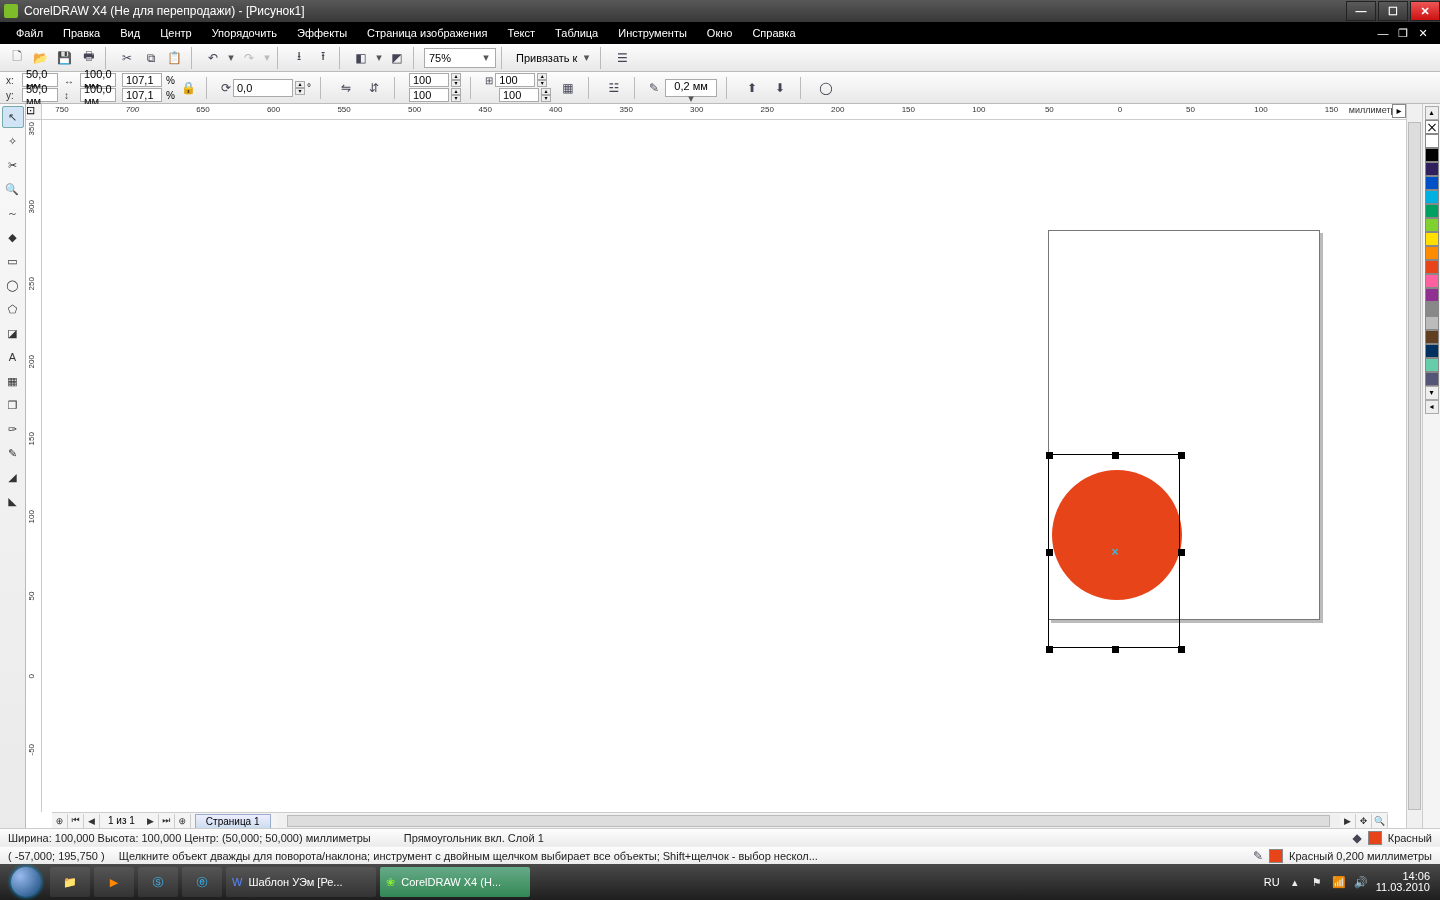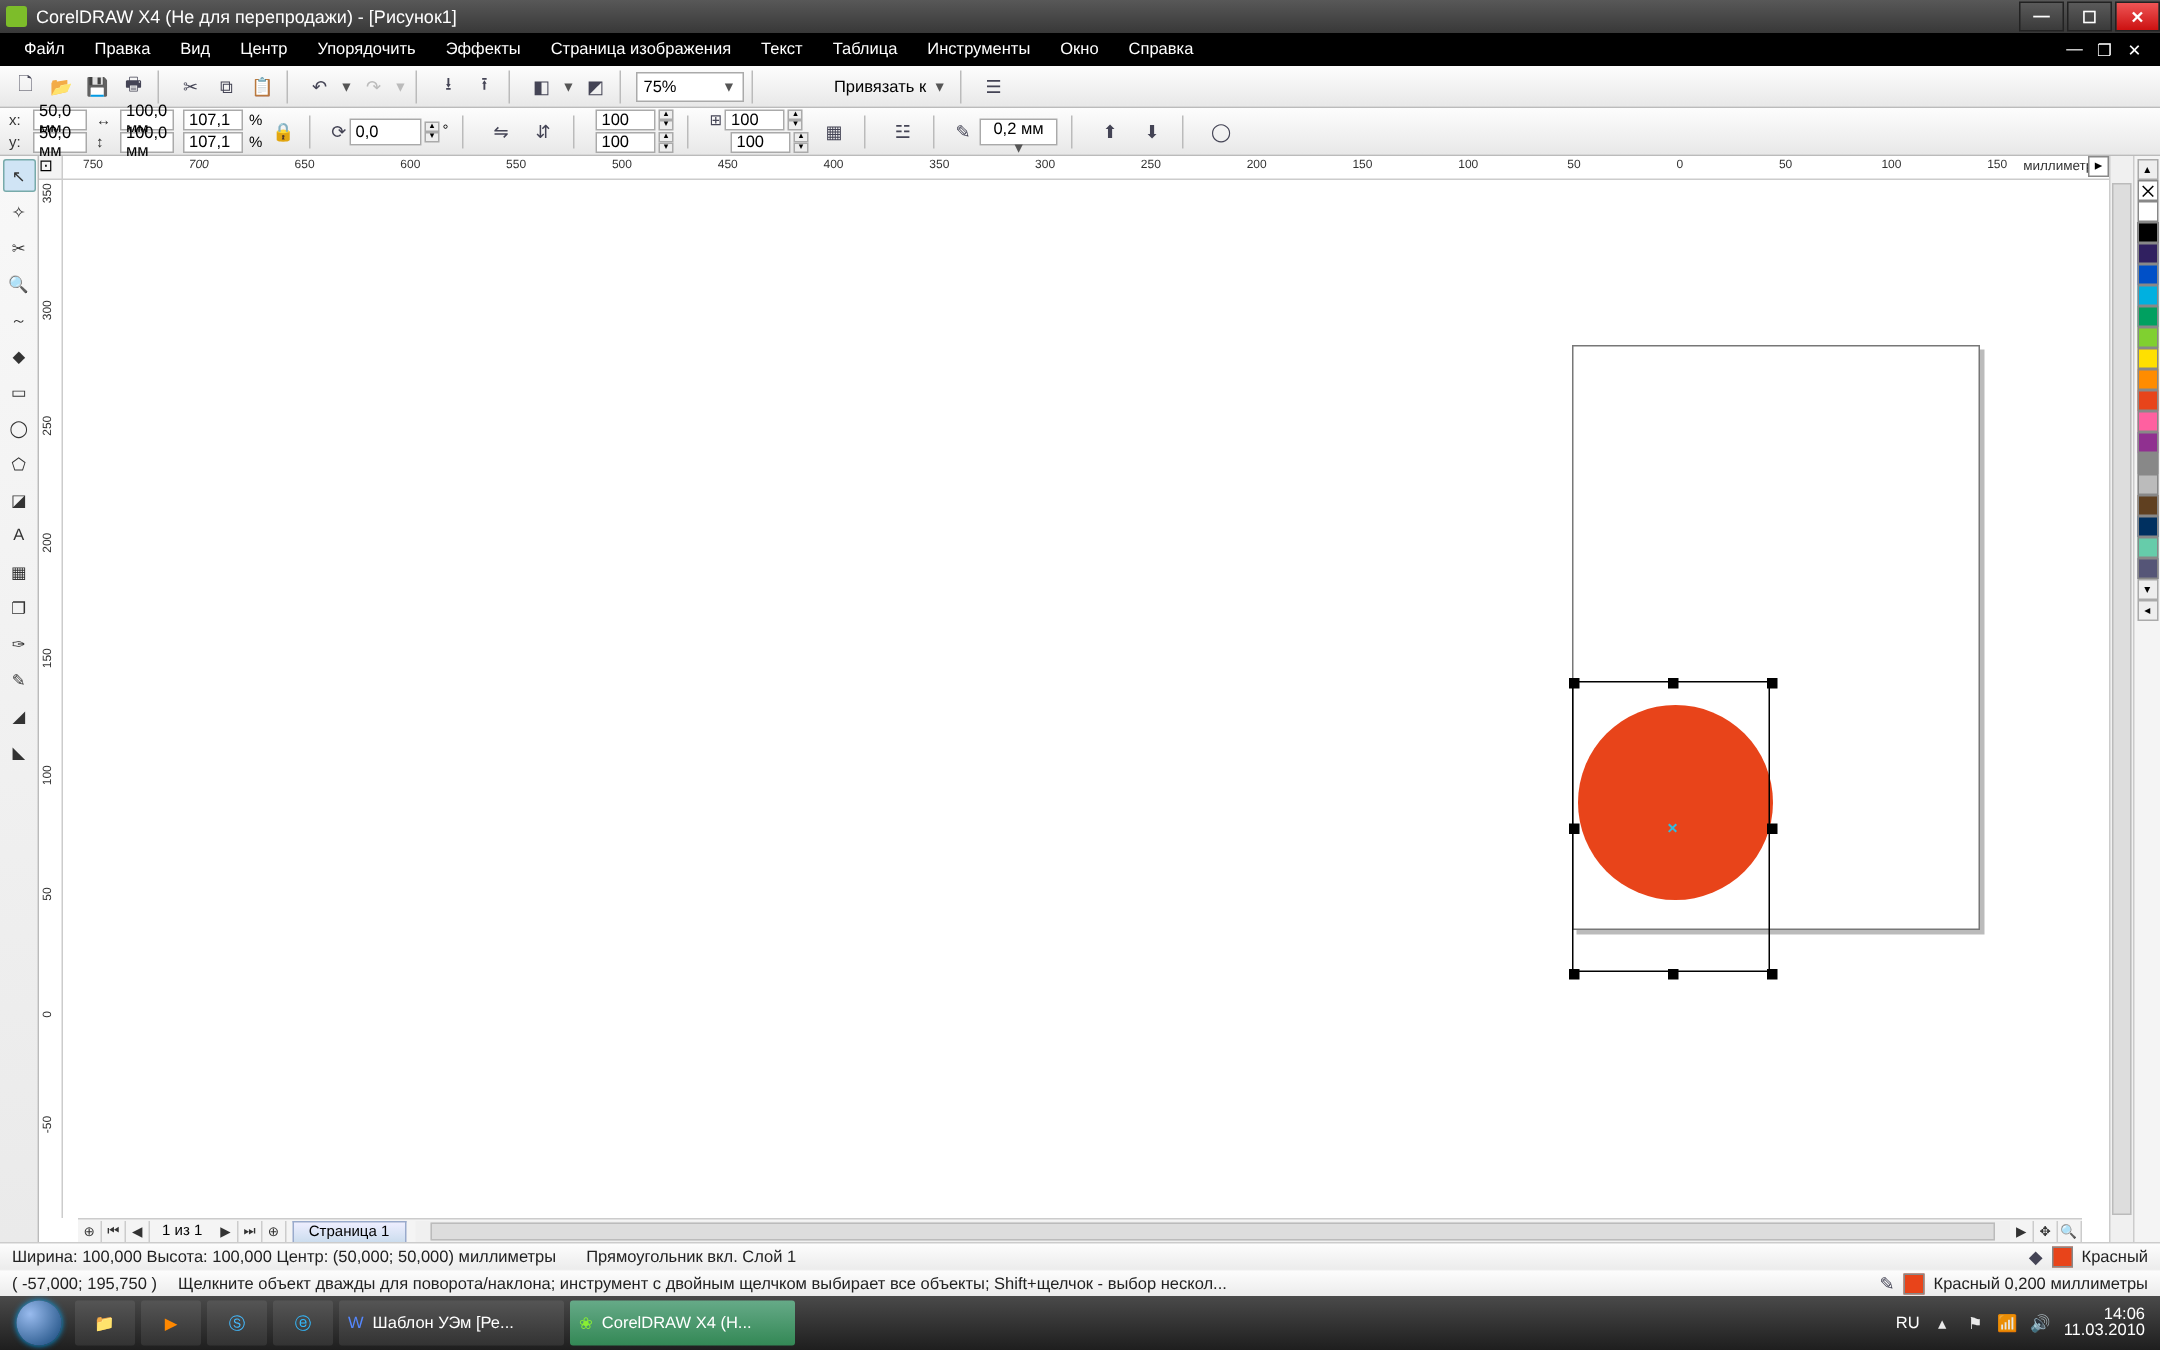--- a/index.html
+++ b/index.html
@@ -19,34 +19,34 @@
 .menubar .mitem { padding: 3px 10px; cursor: default; }
 .menubar .mdi { margin-left: auto; display:flex; gap:6px; padding-right:4px; }
 .menubar .mdi span { width:14px; text-align:center; }
 
 
 .toolbar1 { height: 28px; background: linear-gradient(#fdfdfd,#e8e8e8); border-bottom: 1px solid #bbb; display:flex; align-items:center; padding: 0 6px; gap:2px; }
 .tbtn { width: 22px; height: 22px; display:flex; align-items:center; justify-content:center; border-radius:2px; }
 .tsep { width:6px; height:22px; border-left:1px solid #bbb; margin:0 3px; }
 .zoomsel { width:72px; height:20px; border:1px solid #aaa; background:#fff; display:flex; align-items:center; padding:0 4px; justify-content:space-between; }
 .snap { display:flex; align-items:center; gap:2px; padding:0 4px; height:20px; }
-.snap .lbl { padding-right:2px;margin-left:40px;}
+.snap .lbl { padding-right:2px;}
 .dd { width:10px; text-align:center; color:#555;}
 
 
 .propbar { height: 32px; background: linear-gradient(#fdfdfd,#e8e8e8); border-bottom: 1px solid #bbb; display:flex; align-items:center; padding: 0 6px; gap:6px; }
 .xygrp, .whgrp, .scalegrp, .dupegrp { display:flex; flex-direction:column; gap:1px; }
 .fldrow { display:flex; align-items:center; gap:2px; }
 .fldlab { width:14px; font-size:10px; color:#333; }
 .fld { height:14px; width:36px; border:1px solid #aaa; background:#fff; padding:0 3px; font-size:10px; display:flex; align-items:center; }
 .fldn { width:40px;}
 .pct { font-size:10px; padding-left:2px;}
 .lockbtn { width:16px; height:28px; display:flex; align-items:center; justify-content:center;}
 .rotgrp { display:flex; align-items:center; gap:2px;}
-.rotfld { height:18px; width:48px; border:1px solid #aaa; background:#fff; padding:0 3px; font-size:10px; display:flex; align-items:center;}
+.rotfld { height:18px; width:60px; border:1px solid #aaa; background:#fff; padding:0 3px; font-size:10px; display:flex; align-items:center;}
 .deg {font-size:10px;}
 .spin { display:flex; flex-direction:column; }
 .spin div { width:10px; height:7px; background:#eee; border:1px solid #aaa; font-size:6px; line-height:5px; text-align:center;}
 .outfld { height:18px; width:52px; border:1px solid #aaa; background:#fff; padding:0 3px; font-size:10px; display:flex; align-items:center; justify-content:space-between;flex-direction:column;}
 
 
 .workspace { position:absolute; top:104px; left:0; right:0; bottom:72px; display:flex; }
 .toolbox { width:26px; background:linear-gradient(#f8f8f8,#eaeaea); border-right:1px solid #bbb; display:flex; flex-direction:column; align-items:center; padding-top:2px; gap:2px; }
 .tool { width:22px; height:22px; display:flex; align-items:center; justify-content:center; border-radius:2px; font-size:13px; color:#333;}
 .tool.active { background:#d0e4f5; border:1px solid #7aa;}
@@ -73,21 +73,21 @@
 
 
 .palette { width:18px; background:#f4f4f4; display:flex; flex-direction:column; align-items:center; padding-top:2px; gap:0; border-left:1px solid #ccc;}
 .palup, .paldn { width:14px; height:14px; background:#eee; border:1px solid #aaa; font-size:8px; text-align:center; line-height:12px;}
 .sw { width:14px; height:14px; border:1px solid #888; }
 .sw.nox { background:#fff; position:relative;}
 .sw.nox:before, .sw.nox:after { content:""; position:absolute; left:1px; right:1px; top:50%; border-top:1px solid #000;}
 .sw.nox:before{ transform:rotate(45deg);} .sw.nox:after{ transform:rotate(-45deg);}
 
 
-.status1 { position:absolute; left:0; right:0; bottom:54px; height:18px; background:linear-gradient(#fdfdfd,#ececec); border-top:1px solid #ccc; display:flex; align-items:center; padding:0 8px; gap:20px; font-size:10px; color:#222;}
+.status1 { position:absolute; left:0; right:0; bottom:54px; height:18px; background:linear-gradient(#fdfdfd,#ececec); border-top:1px solid #ccc; display:flex; align-items:center; padding:0 8px; gap:33px; font-size:10px; color:#222;}
 .status1 .right { margin-left:auto; display:flex; align-items:center; gap:6px;}
 .status2 { position:absolute; left:0; right:0; bottom:36px; height:18px; background:linear-gradient(#fdfdfd,#ececec); border-top:1px solid #eee; display:flex; align-items:center; padding:0 8px; gap:14px; font-size:10px; color:#222;}
 .status2 .right { margin-left:auto; display:flex; align-items:center; gap:6px;}
 .colsw { width:14px; height:14px; border:1px solid #888;}
 
 
 .taskbar { position:absolute; left:0; right:0; bottom:0; height:36px; background:linear-gradient(#4a4a4a,#1e1e1e); display:flex; align-items:center; padding:0 4px; }
 .startbtn { width:44px; height:32px; display:flex; align-items:center; justify-content:center;}
 .startbtn .orb { width:30px; height:30px; border-radius:50%; background:radial-gradient(circle at 30% 30%, #9be, #147); box-shadow:0 0 4px #0af;}
 .tbitem { height:30px; min-width:40px; margin:0 2px; border-radius:2px; background:linear-gradient(#555,#333); display:flex; align-items:center; justify-content:center; color:#fff; padding:0 6px; gap:6px;}

